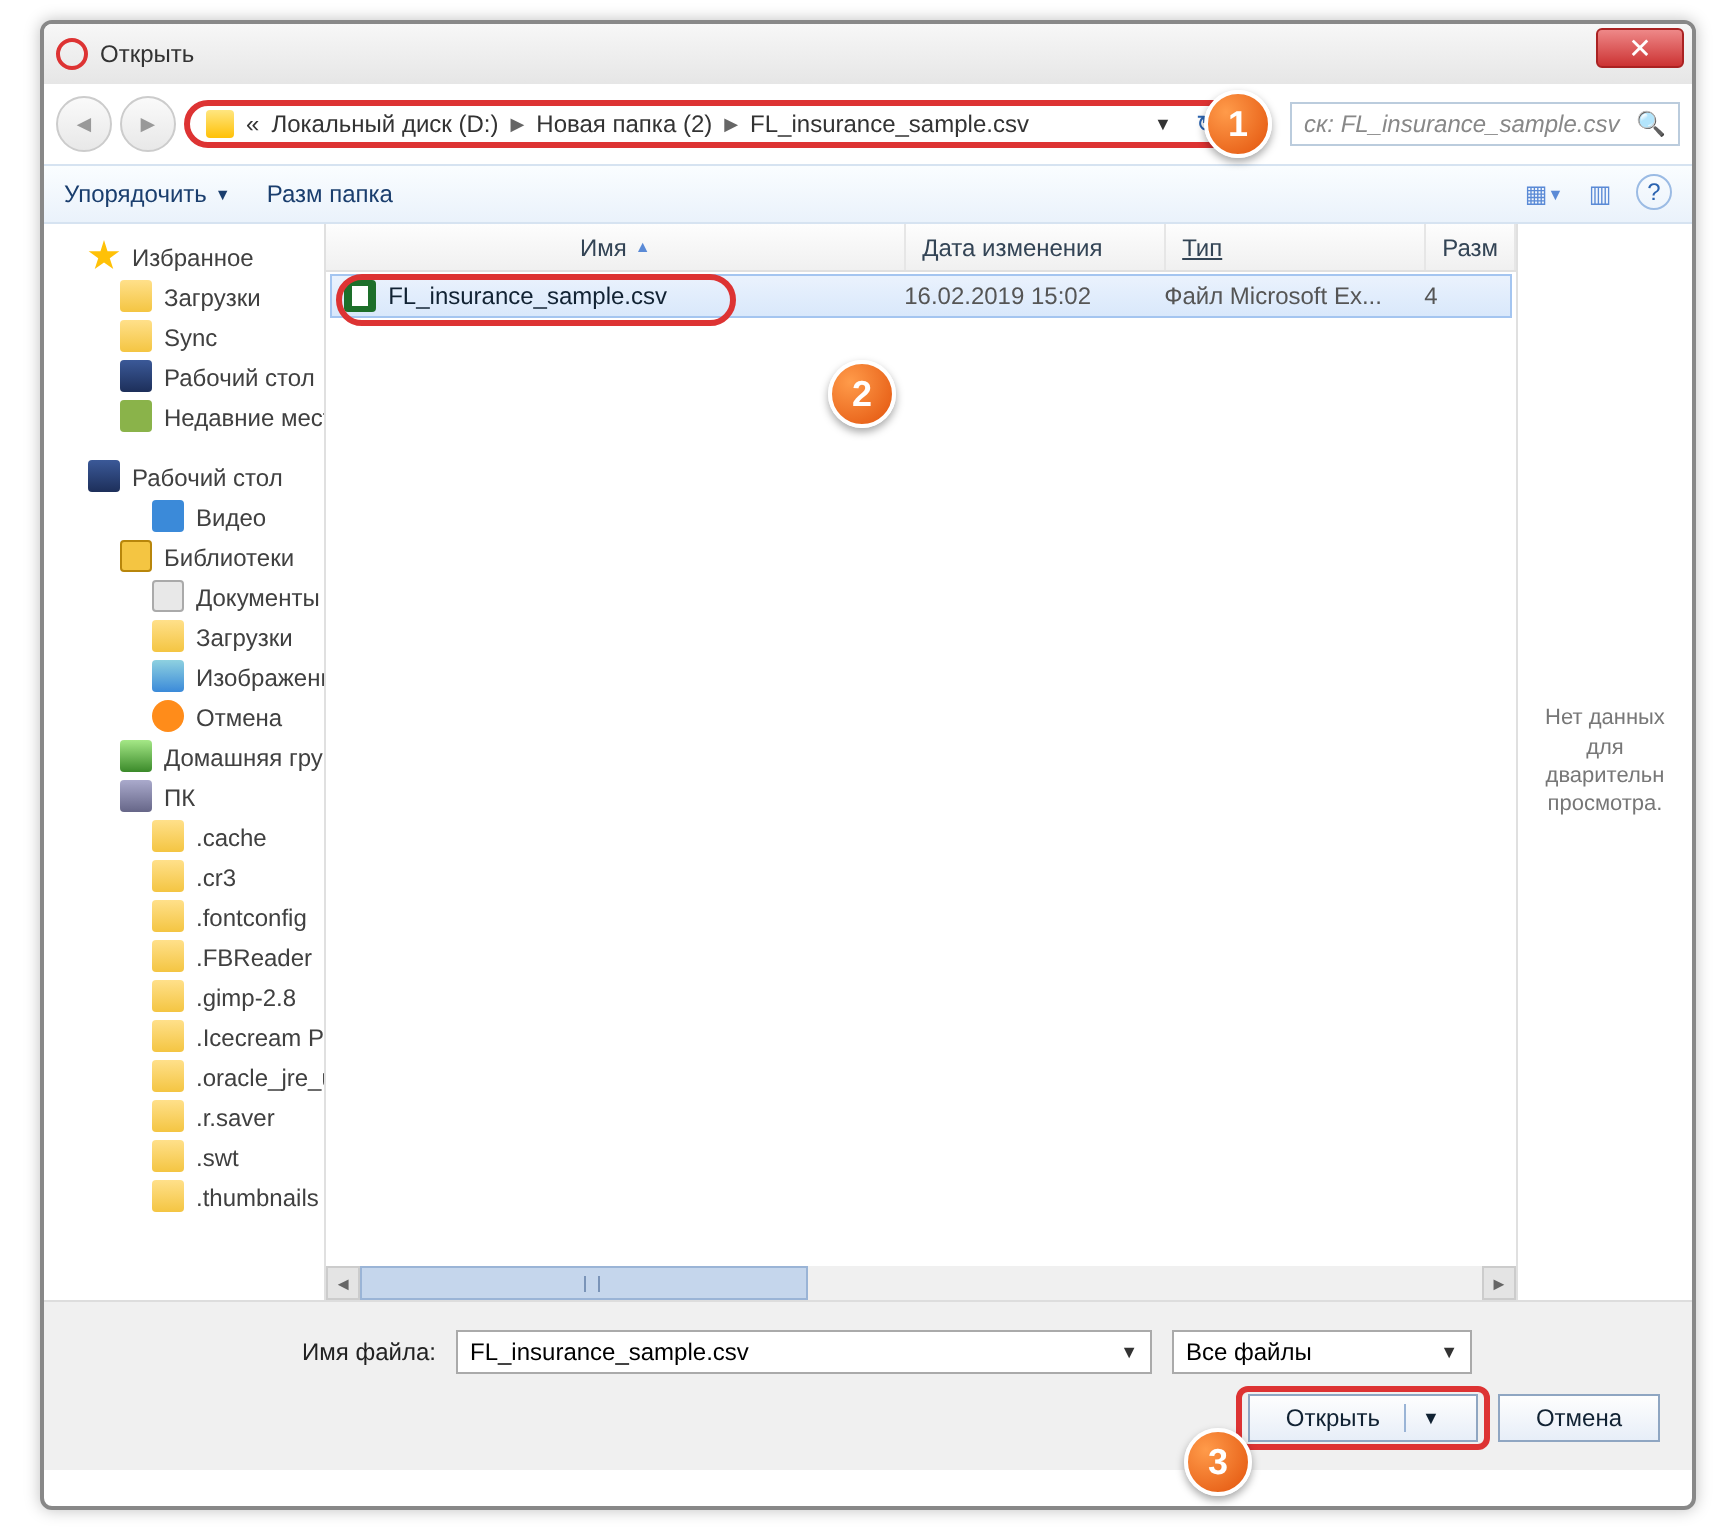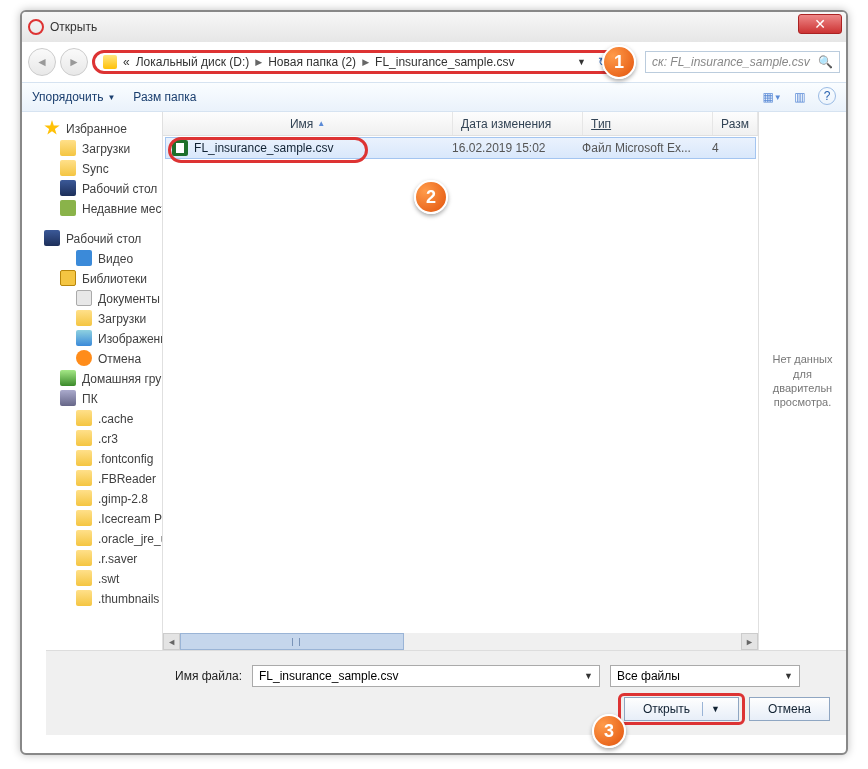--- a/index.html
+++ b/index.html
@@ -65,27 +65,27 @@
 .row .rs { flex: 1; color: #555; }
 .ic-csv { width: 16px; height: 16px; background: #1d6f2a; border-radius: 2px; position: relative; }
 .ic-csv::after { content: ""; position: absolute; inset: 3px 4px; background: #fff; }
 .b2 { left: 392px; top: 168px; }
 .preview { width: 88px; border-left: 1px solid #e0e0e0; display: flex; align-items: center; justify-content: center; color: #777; text-align: center; padding: 8px; font-size: 11px; line-height: 1.3; }
 .hscroll { position: absolute; bottom: 0; left: 0; right: 0; height: 17px; background: #f0f0f0; display: flex; }
 .hscroll .ar { width: 17px; height: 17px; background: #e4e4e4; border: 1px solid #ccc; display: flex; align-items: center; justify-content: center; font-size: 9px; color: #666; }
 .hscroll .trk { flex: 1; position: relative; }
 .hscroll .th { position: absolute; left: 0; width: 40%; top: 0; bottom: 0; background: #c5d6ec; border: 1px solid #9ab4d6; }
 .hscroll .grip { position: absolute; left: 50%; top: 4px; width: 8px; height: 8px; border-left: 1px solid #7a94b8; border-right: 1px solid #7a94b8; }
-.footer { padding: 14px 16px; background: #f0f0f0; border-top: 1px solid #ddd; position: relative; margin-left: 24px; }
+.footer { padding: 14px 16px; background: #f0f0f0; border-top: 1px solid #ddd; position: relative; }
 .frow { display: flex; align-items: center; gap: 10px; margin-bottom: 10px; }
 .flabel { width: 180px; text-align: right; color: #222; }
 .fcombo { height: 22px; border: 1px solid #aaa; background: #fff; display: flex; align-items: center; padding: 0 6px; }
 .fcombo .dd { margin-left: auto; font-size: 9px; color: #333; }
 .fname { width: 348px; }
-.ftype { width: 190px; }
+.ftype { width: 150px; }
 .fbtns { display: flex; justify-content: flex-end; gap: 10px; padding-right: 0; }
 .btn { height: 24px; border: 1px solid #8fa6c2; background: linear-gradient(#fefefe,#e7eef8); padding: 0 18px; display: flex; align-items: center; gap: 6px; color: #123; }
 .open-wrap { position: relative; }
 .open-hl { position: absolute; inset: -4px -6px; border: 3px solid #d33; border-radius: 6px; pointer-events: none; }
 .b3 { left: 592px; top: 714px; }
 </style>
 </head>
 <body>
 
 <div class="outer">

